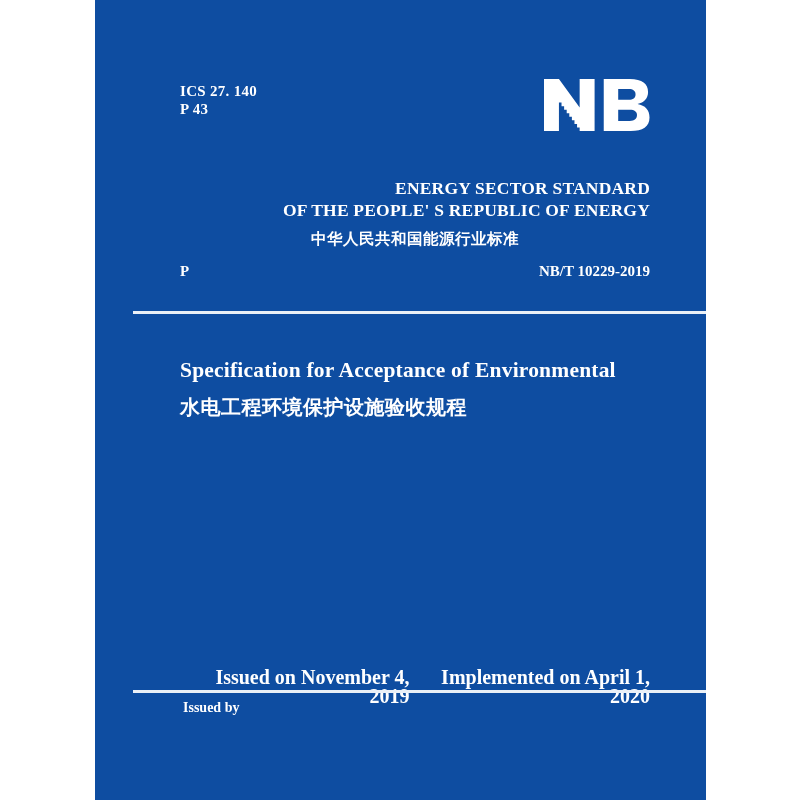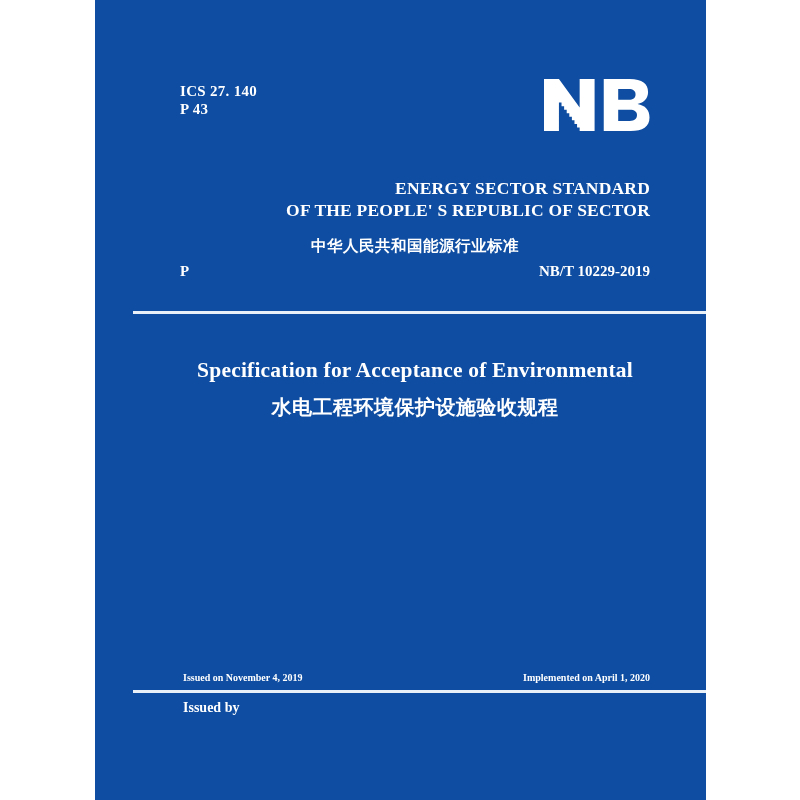--- a/index.html
+++ b/index.html
@@ -50,22 +50,22 @@
   }
   .std-heading .en {
     font-size: 17.5px;
     line-height: 22px;
     letter-spacing: 0.2px;
     text-align: right;
   }
   .std-heading .cn {
     font-size: 15.5px;
     line-height: 20px;
-    margin-top: 16px;
-    font-family: Liberation Mono, monospace;
+    margin-top: 8px;
+    font-family: Liberation Serif, serif;
     letter-spacing: 0.5px;
   }
   
   .code-row {
     position: absolute;
     left: 85px;
     right: 56px;
     top: 262px;
     display: flex;
     justify-content: space-between;
@@ -82,21 +82,21 @@
     background: #eaf0f7;
   }
   .rule-top { top: 311px; }
   .rule-bottom { top: 690px; }
   
   .title-block {
     position: absolute;
     left: 85px;
     right: 56px;
     top: 355px;
-    text-align: center;
+    text-align: left;
     font-weight: bold;
   }
   .title-block .en {
     font-size: 21.5px;
     line-height: 30px;
     letter-spacing: 0.2px;
   }
   .title-block .cn {
     font-size: 20px;
     line-height: 32px;
@@ -105,21 +105,21 @@
     letter-spacing: 0.5px;
   }
   
   .dates-row {
     position: absolute;
     left: 88px;
     right: 56px;
     top: 668px;
     display: flex;
     justify-content: space-between;
-    font-size: 10px;
+    font-size: 20px;
     line-height: 19px;
     font-weight: bold;
     text-align: right;
   }
   
   .issued-by-row {
     position: absolute;
     left: 88px;
     right: 40px;
     top: 699px;
@@ -151,21 +151,21 @@
       V54 Z"></path>
 
     <path fill="#ffffff" fill-rule="evenodd" d="M62 0 H89 C102 0 108 5 108 13.5
       C108 20 104 24.5 97 26 C105 27.5 109.5 32 109.5 40 C109.5 49.5 102.5 54 90 54 H62 Z
       M77 10.5 V21.5 H88 C92.5 21.5 95 19.5 95 16 C95 12.5 92.5 10.5 88 10.5 Z
       M77 32 V43.5 H89 C94 43.5 96.5 41.5 96.5 37.5 C96.5 34 94 32 89 32 Z"></path>
   </svg>
 
   <div class="std-heading">
     <div class="en">ENERGY SECTOR STANDARD</div>
-    <div class="en">OF THE PEOPLE' S REPUBLIC OF SECTOR</div>
+    <div class="en">OF THE PEOPLE' S REPUBLIC OF ENERGY</div>
     <div class="cn">中华人民共和国能源行业标准</div>
   </div>
 
   <div class="code-row">
     <span>P</span>
     <span>NB/T 10229-2019</span>
   </div>
 
   <div class="rule rule-top" style="background: rgb(234, 240, 247);"></div>
 

